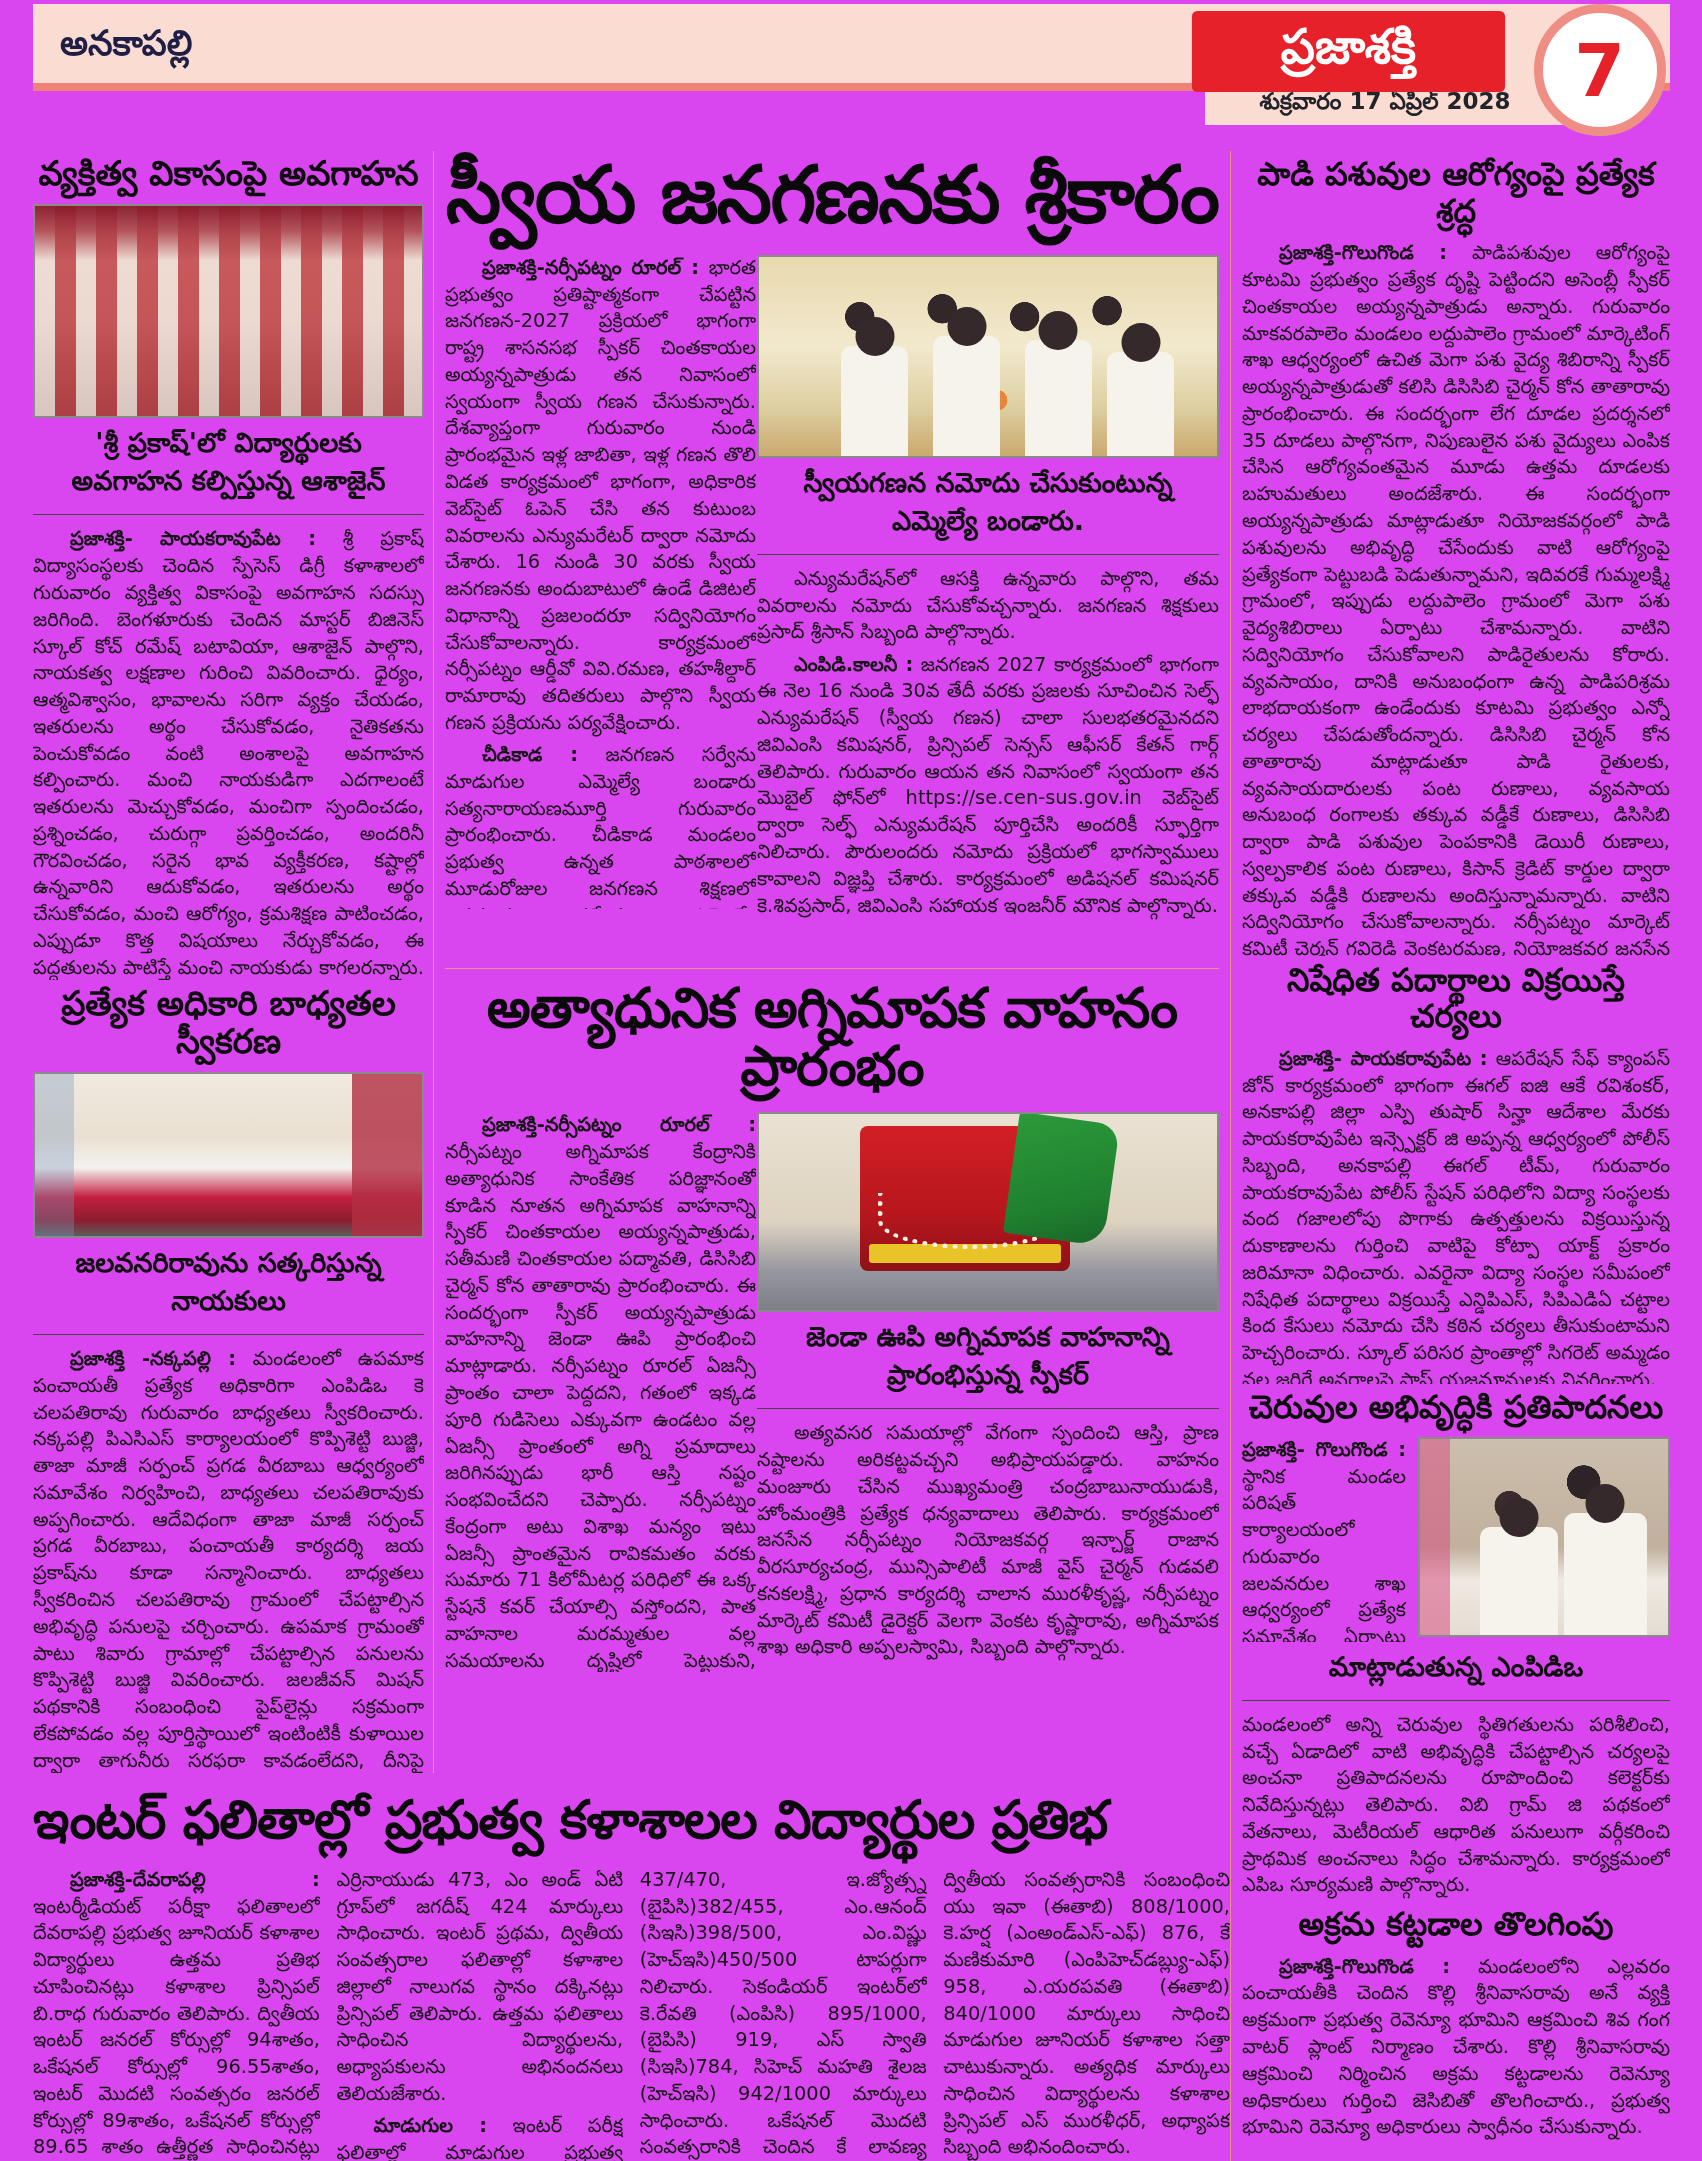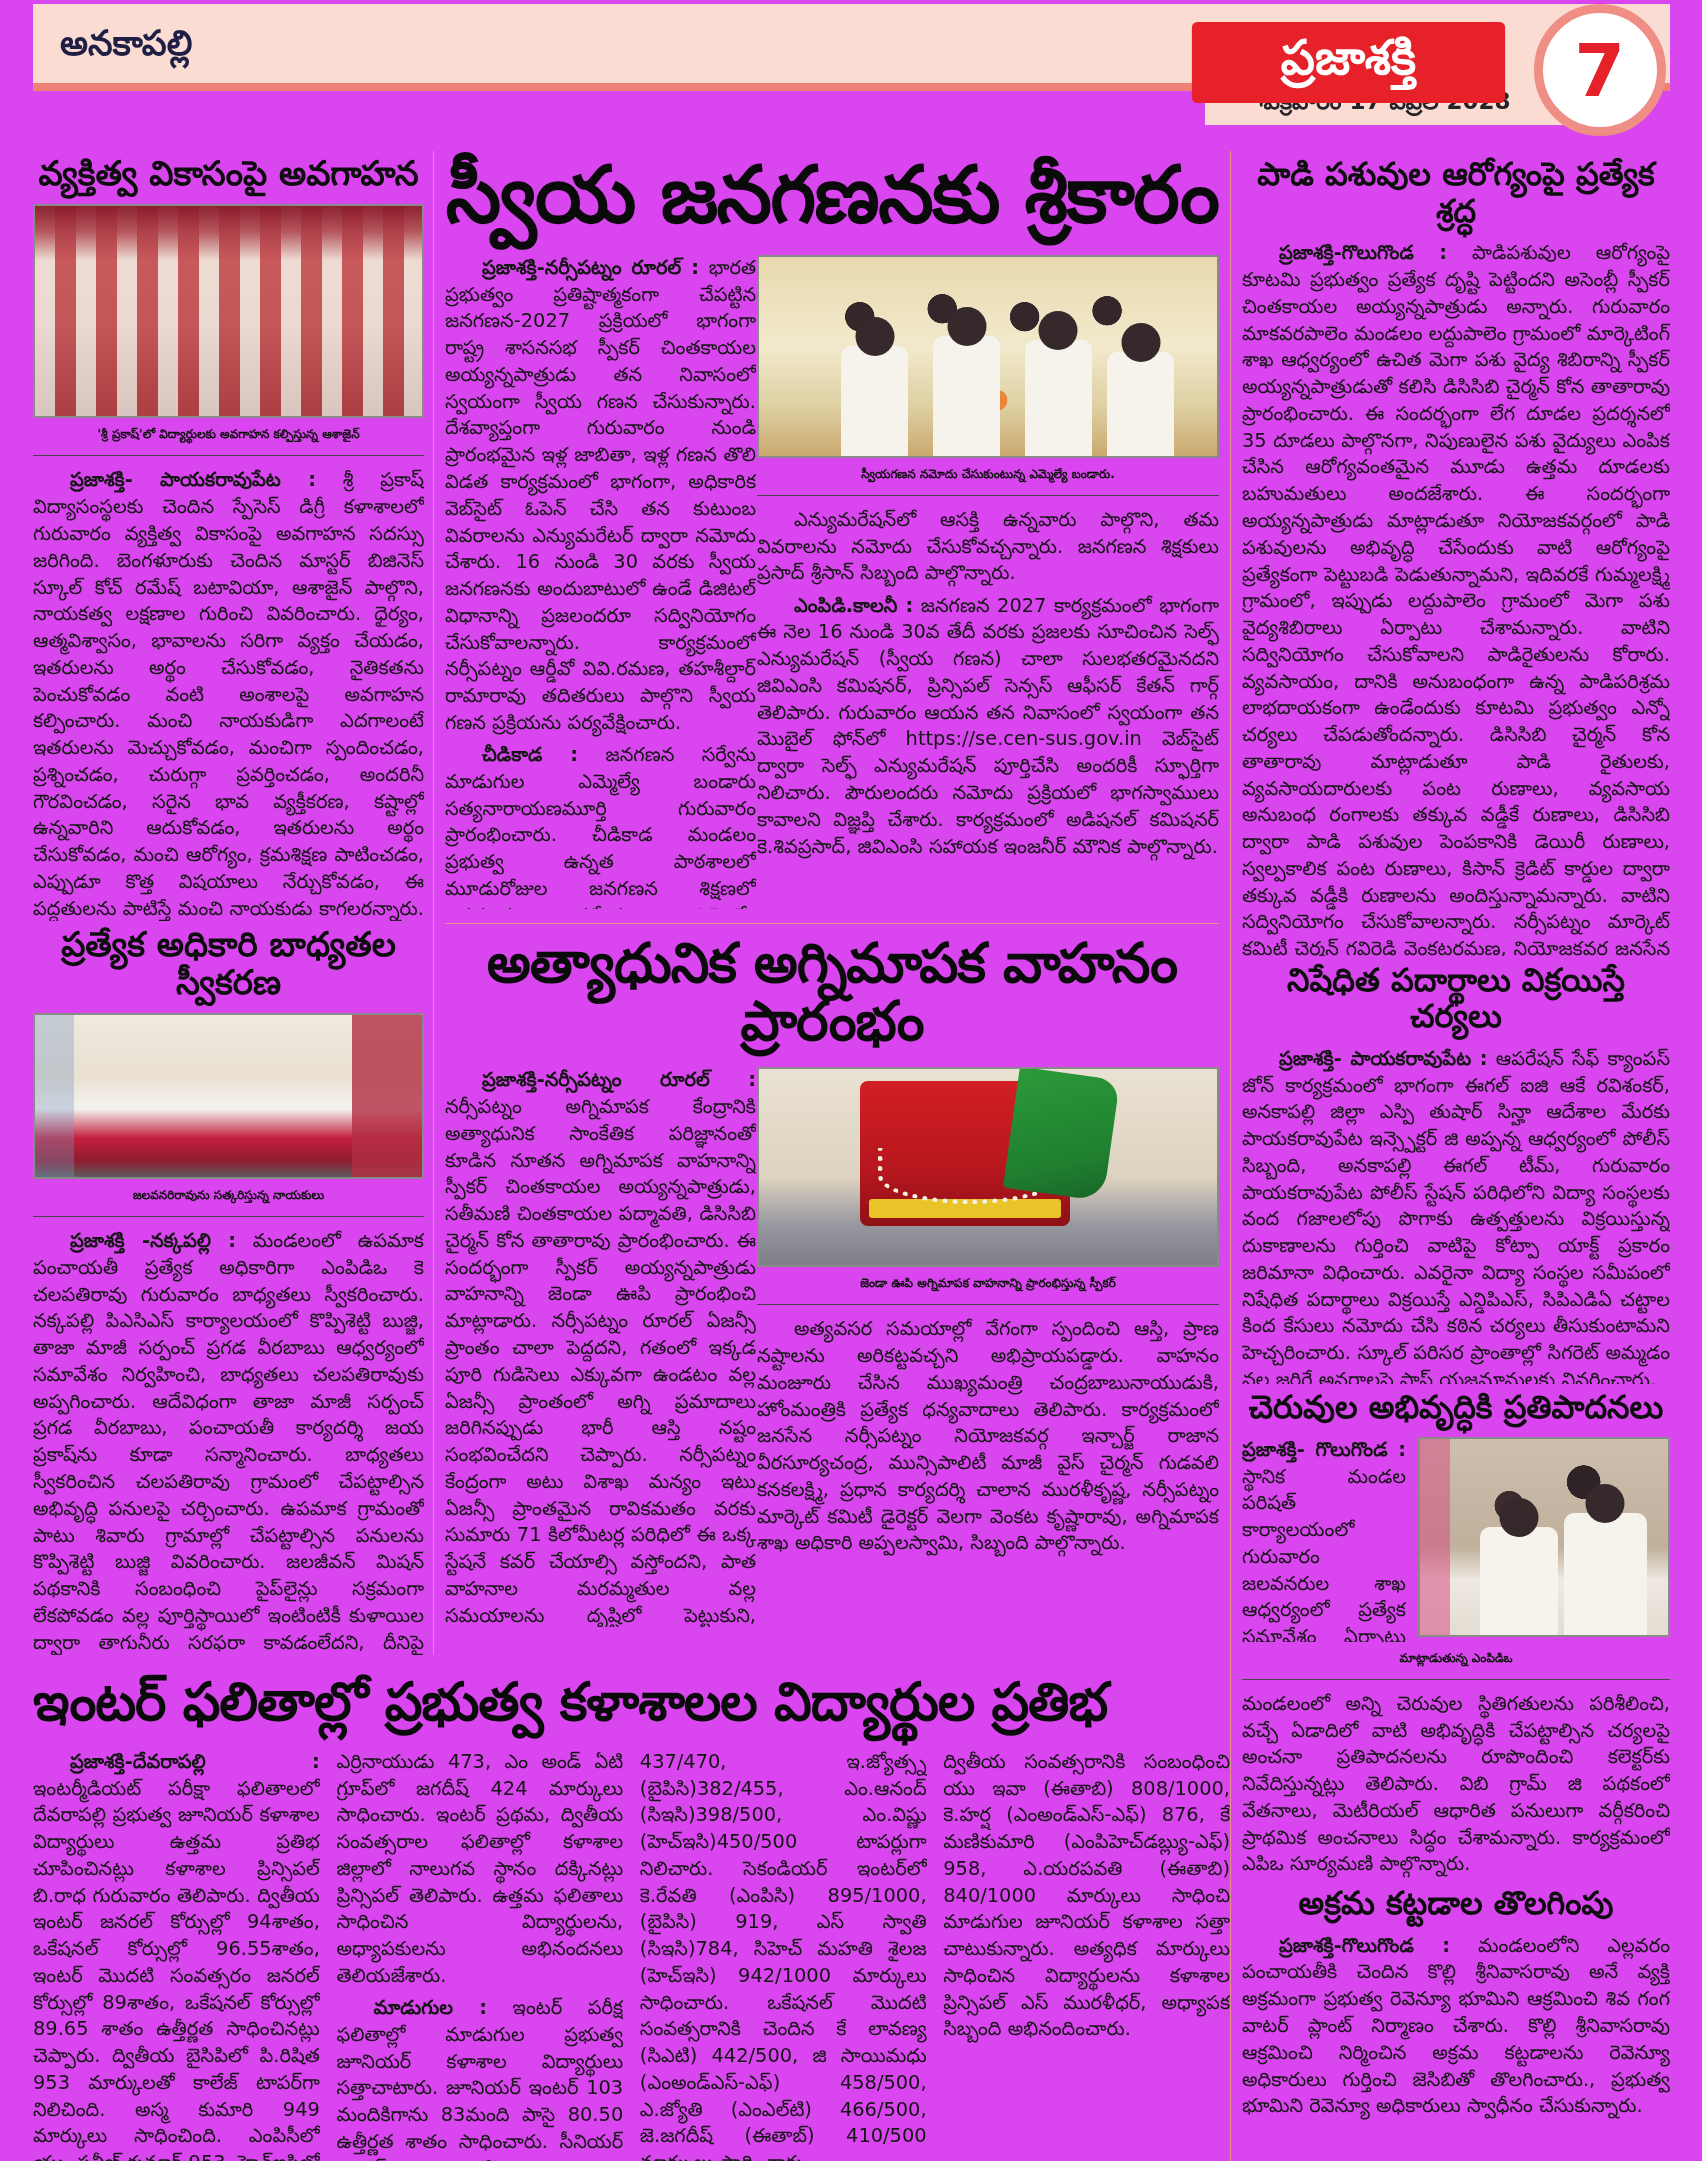--- a/index.html
+++ b/index.html
@@ -7,21 +7,21 @@
         font-family:"DejaVu Sans","Liberation Sans",sans-serif;color:#151515;margin:0 auto;}
   .inner{position:absolute;left:33px;right:33px;top:4.4px;bottom:0;}
 
   
   .header{position:relative;height:131px;}
   .band{position:absolute;left:0;top:0;right:0;height:79px;background:#fbdcd3;}
   .region{position:absolute;left:27px;top:19px;font-size:35px;font-weight:800;color:#1f1f45;}
   .salmon-rule{position:absolute;left:0;right:0;top:79px;height:7.8px;background:#ef8277;}
   .date-band{position:absolute;right:105px;top:78px;width:360px;height:43px;background:#fbdcd3;
              display:flex;align-items:center;justify-content:center;font-size:23px;font-weight:800;color:#23232a;}
-  .masthead-box{position:absolute;right:166px;top:19px;width:311px;height:79px;background:#e62129;border-radius:4.4px;
+  .masthead-box{position:absolute;right:166px;top:8px;width:311px;height:79px;background:#e62129;border-radius:4.4px;
                 display:flex;align-items:center;justify-content:center;box-shadow:0 0 0 1.1px #e62129;}
   .masthead-box span{color:#ffffff;font-size:48px;font-weight:800;}
   .page-circle{position:absolute;right:4.4px;top:0px;width:114px;height:114px;background:#ffffff;
                border:9px solid #ef8e84;border-radius:50%;display:flex;align-items:center;justify-content:center;z-index:3;}
   .page-circle span{color:#e62129;font-size:73px;font-weight:800;}
 
   
   .content{display:flex;margin-top:15.5px;}
   .main-left{width:1197px;flex:none;}
   .top-row{display:flex;}
@@ -36,21 +36,21 @@
   .h-right{font-size:32px;font-weight:800;line-height:1.14;text-align:center;margin:5.5px 0 11px;color:#0d0d0d;}
   .h-bottom{font-size:53px;font-weight:800;line-height:1.05;text-align:left;margin:19px 0 19px;color:#0a0a0a;letter-spacing:-1.1px;}
 
   
   .body-text{font-size:19.4px;line-height:1.38;text-align:justify;overflow:hidden;}
   .body-text p{margin:0 0 5.5px 0;text-indent:37px;}
   .lead{font-weight:800;}
 
   
   .photo{position:relative;width:100%;border:2.2px solid #8a8a8a;box-sizing:border-box;overflow:hidden;}
-  .caption{font-size:12px;font-weight:800;text-align:center;padding:9px 3.3px 11px;border-bottom:1.7px solid #454545;margin-bottom:11px;color:#101010;}
+  .caption{font-size:27px;font-weight:800;text-align:center;padding:9px 3.3px 11px;border-bottom:1.7px solid #454545;margin-bottom:11px;color:#101010;}
 
   .photo-classroom{height:214px;
     background-image:
       linear-gradient(180deg,rgba(135,25,40,.95) 0%,rgba(170,60,70,.85) 12%,rgba(170,60,70,0) 26%),
       repeating-linear-gradient(90deg,rgba(250,242,236,.75) 0 20px,rgba(198,62,72,.7) 20px 41px),
       linear-gradient(180deg,#d3a593 0%,#c08d7e 55%,#6f4138 100%);}
   .photo-felicitation{height:166px;
     background-image:
       linear-gradient(90deg,rgba(120,150,190,.35) 0 10%,transparent 10%),
       linear-gradient(90deg,transparent 82%,rgba(178,46,66,.8) 82%),

